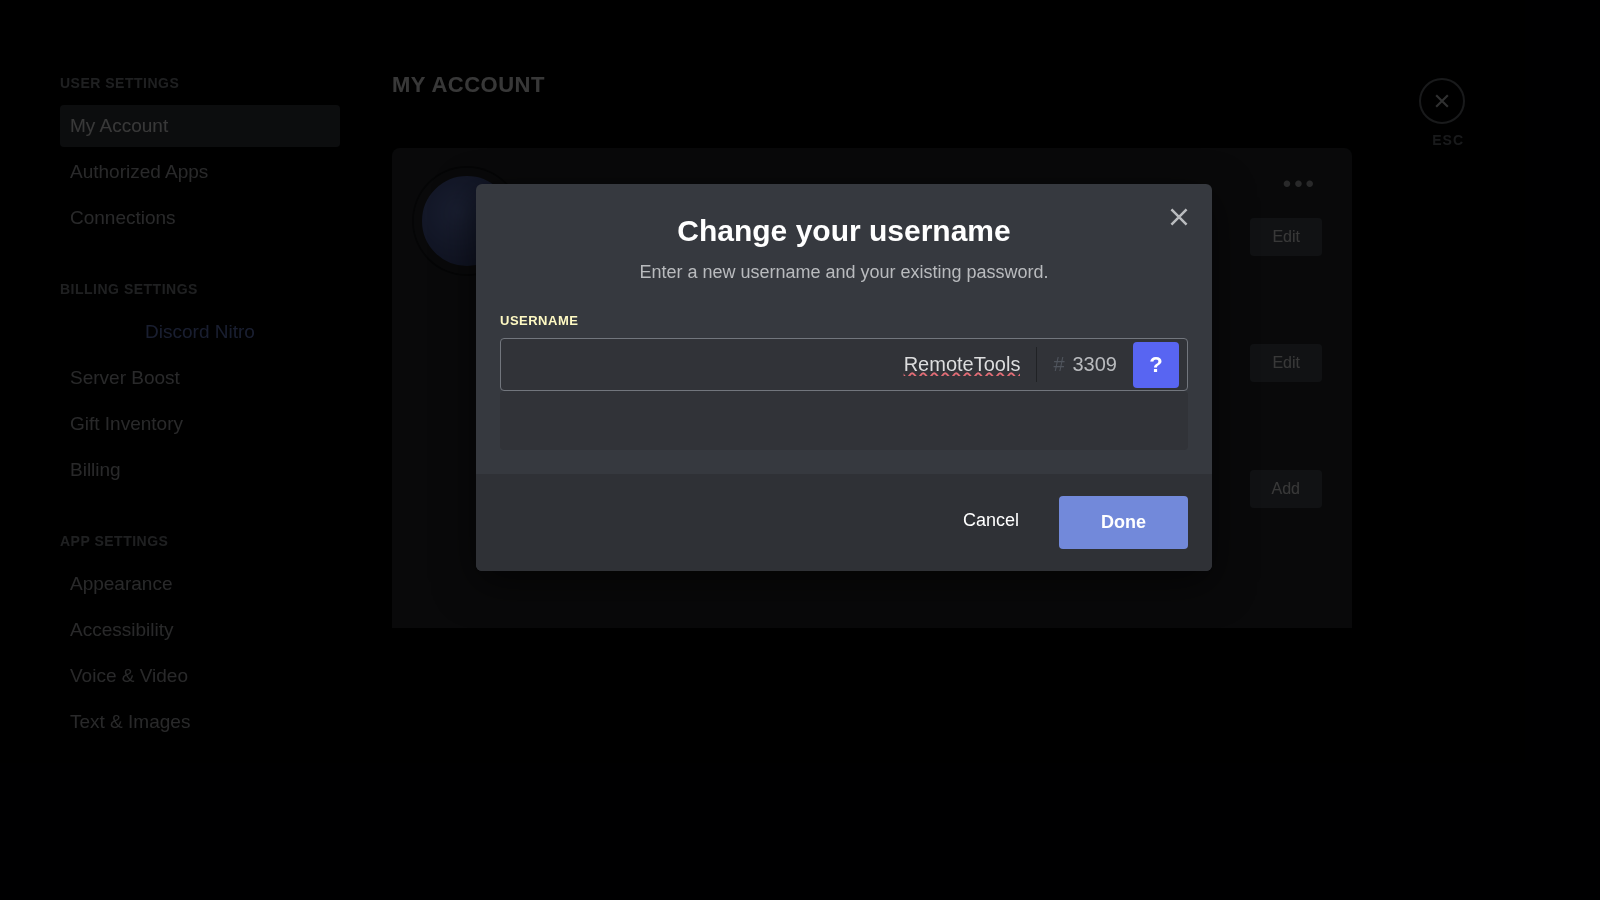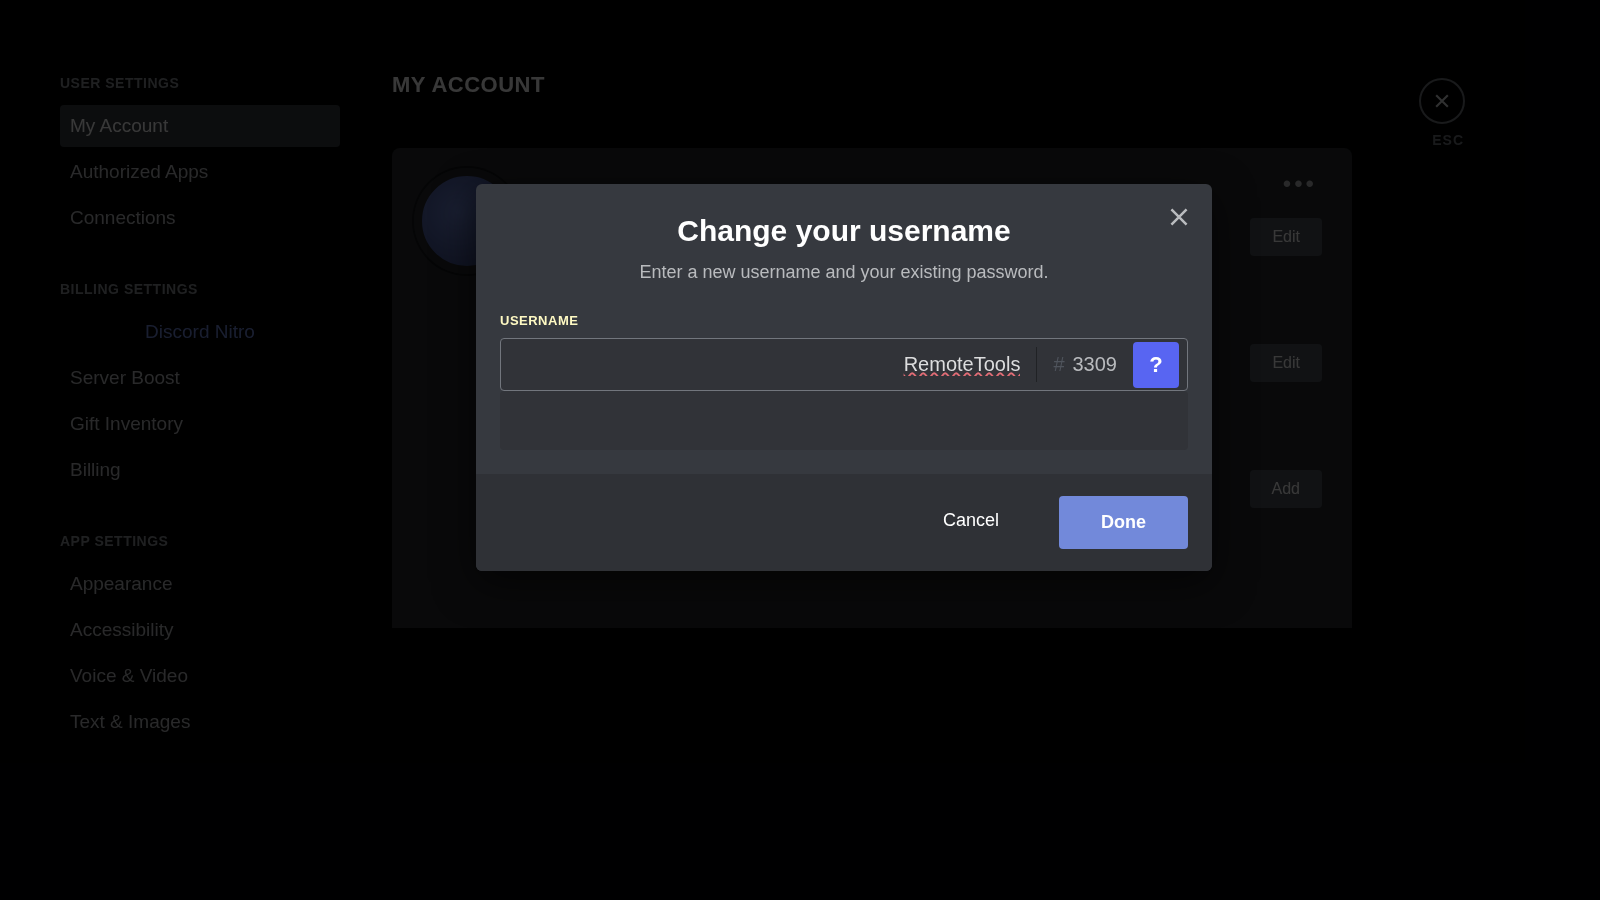--- a/index.html
+++ b/index.html
@@ -44,21 +44,21 @@
   .username-input { flex: 1; background: transparent; border: none; outline: none; color: #dcddde; font-size: 20px; padding: 14px 16px; }
   .discrim-sep { width: 1px; background: #202225; margin: 8px 0; }
   .discrim { display:flex; align-items:center; gap:6px; padding: 0 16px; color: #b9bbbe; font-size: 20px; }
   .discrim .hash { color: #4f545c; margin-right: 2px; }
   .q-btn { align-self: center; margin-right: 8px; width: 46px; height: 46px; background: #5865f2; border: none; border-radius: 4px; color: #fff; font-size: 22px; font-weight:700; cursor: pointer; }
   .password-input { width: 100%; background: #313338; border: none; outline: none; color: #dcddde; font-size: 20px; padding: 18px 16px; border-radius: 4px; }
   .spellwave { text-decoration: underline wavy #e06c75; text-decoration-skip-ink: none; text-align: right; }
 
   .modal-footer { background: #2f3136; padding: 22px 24px; display: flex; justify-content: flex-end; gap: 20px; align-items:flex-start;}
   .cancel-btn { background: transparent; border: none; color: #ffffff; font-size: 18px; font-weight: 500; padding: 14px 20px; cursor: pointer; }
-  .done-btn { background: #7289da; border: none; color: #ffffff; font-size: 18px; font-weight: 600; padding: 16px 42px; border-radius: 4px; cursor: pointer; margin-left: 20px; }
+  .done-btn { background: #7289da; border: none; color: #ffffff; font-size: 18px; font-weight: 600; padding: 16px 42px; border-radius: 4px; cursor: pointer; }
 </style>
 </head>
 <body>
 
 <div class="app">
   <div class="sidebar">
     <div class="section-header">User Settings</div>
     <div class="side-item active">My Account</div>
     <div class="side-item">Authorized Apps</div>
     <div class="side-item">Connections</div>

